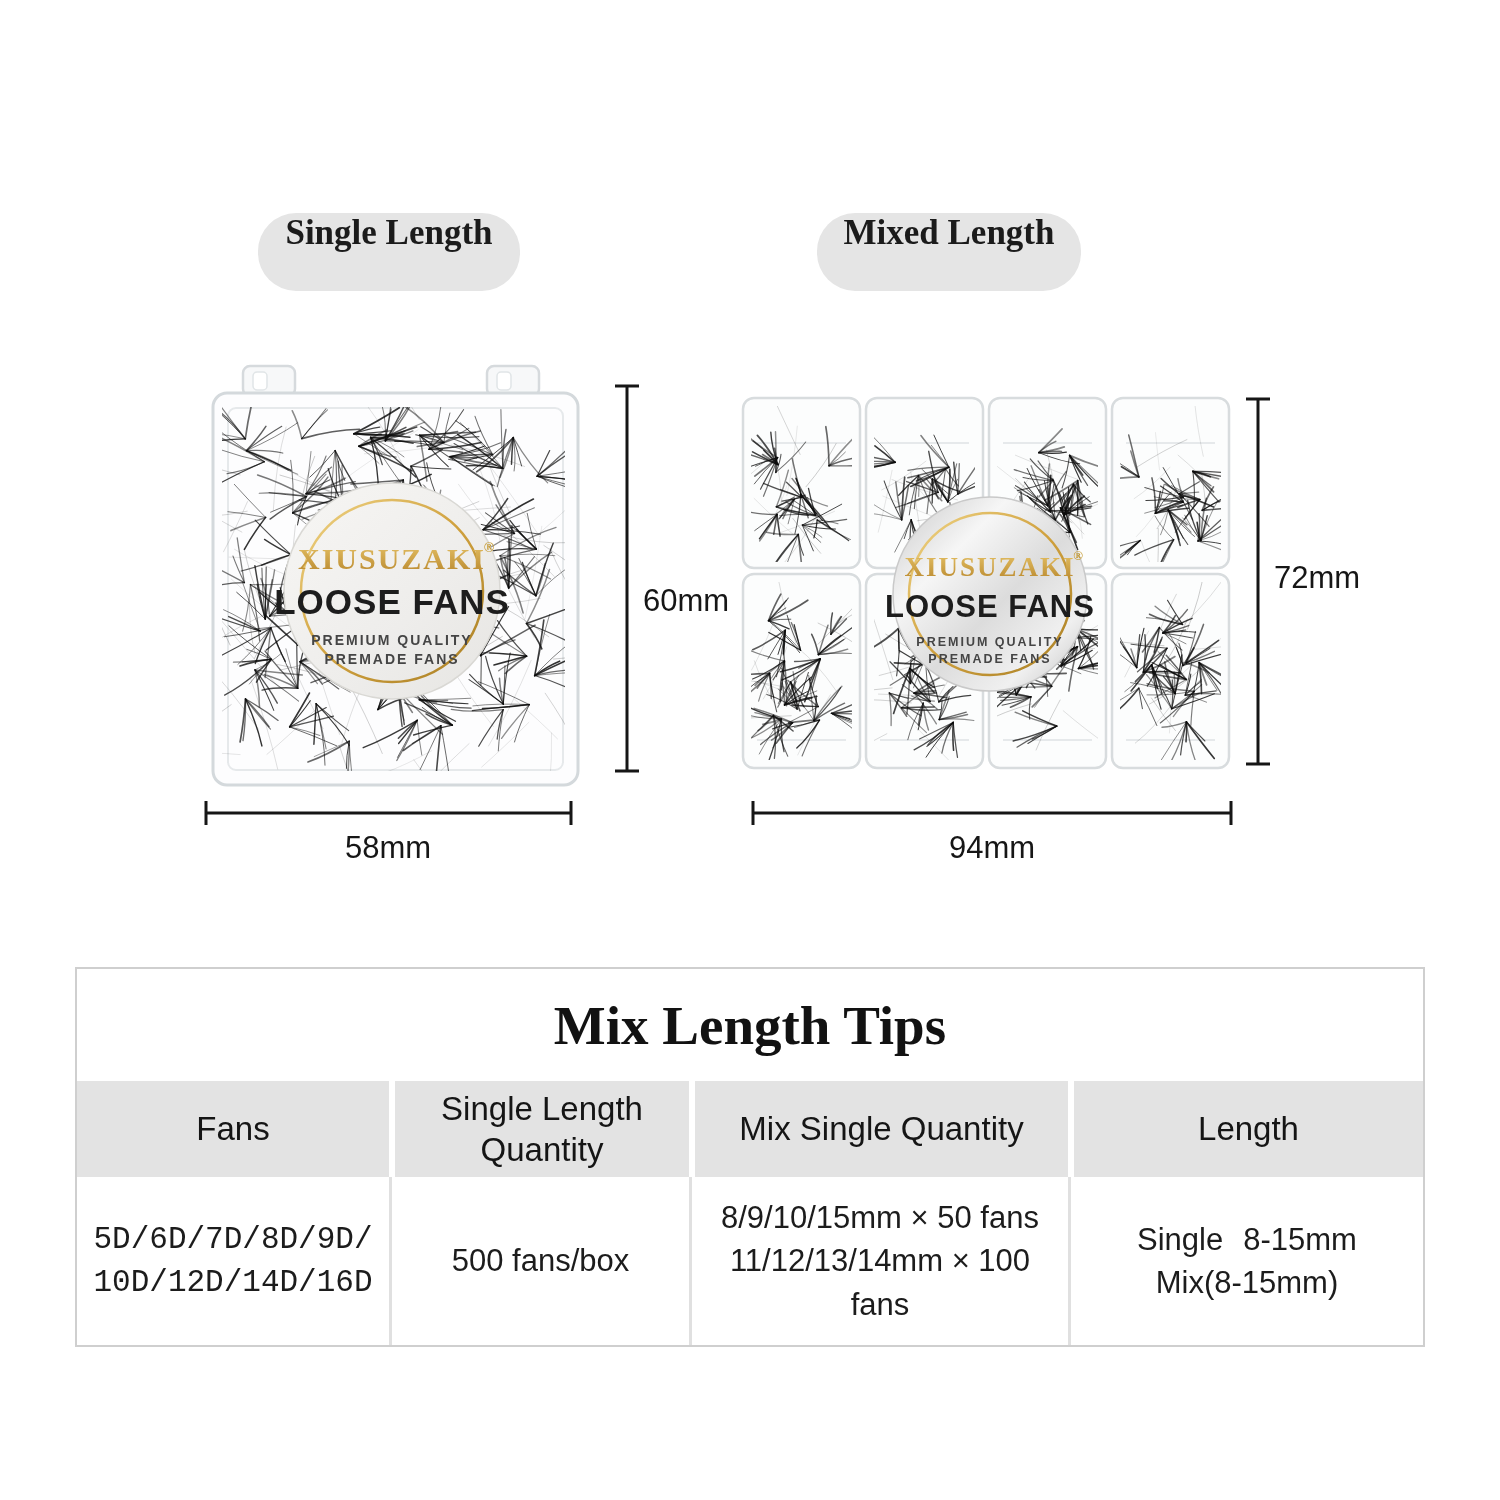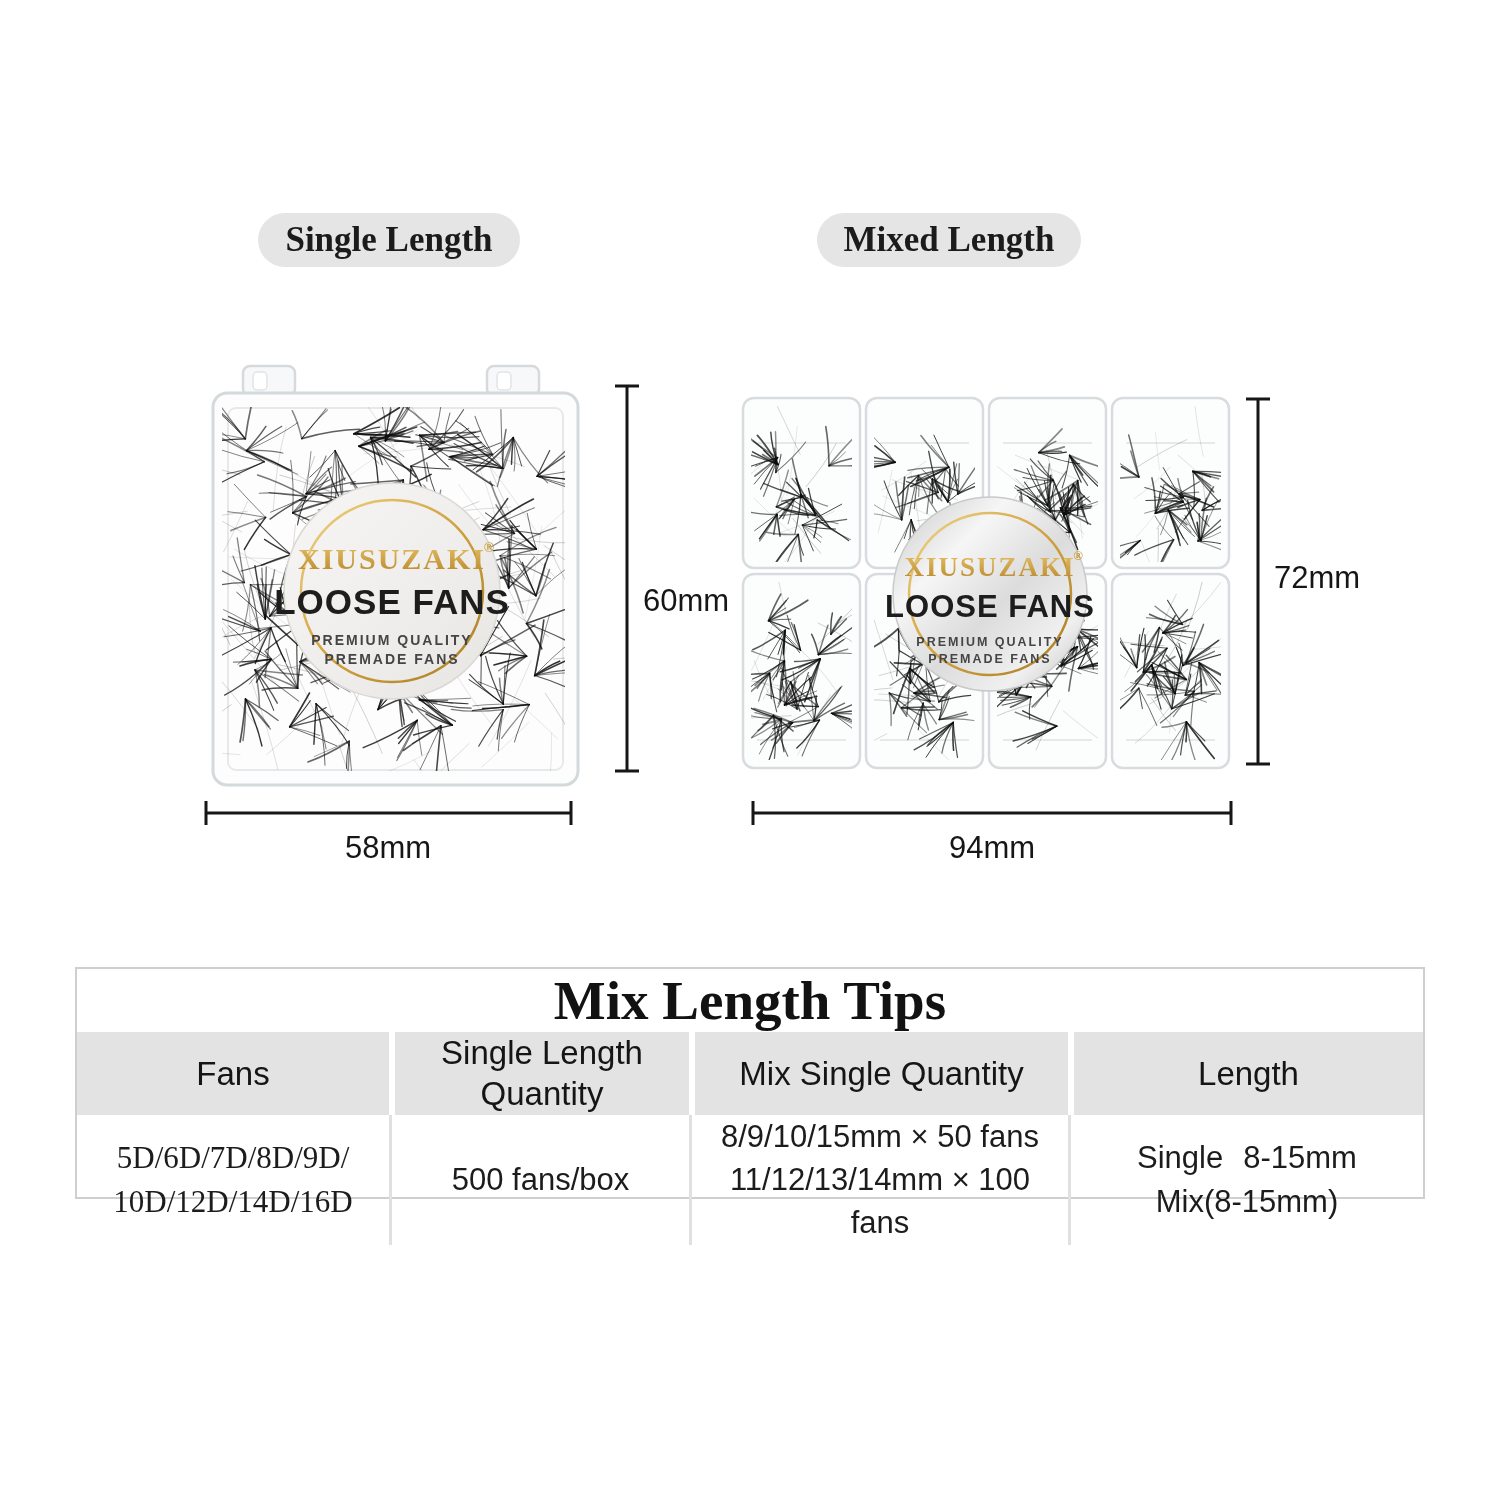--- a/index.html
+++ b/index.html
@@ -1,51 +1,51 @@
 <!DOCTYPE html>
 <html><head>
 <meta charset="utf-8">
 <style>
   html,body{margin:0;padding:0;background:#ffffff;}
   .canvas{position:relative;width:1500px;height:1500px;background:#fff;overflow:hidden;
           font-family:"Liberation Sans",sans-serif;color:#1a1a1a;}
 
   
-  .pill{position:absolute;top:213px;height:54px;background:#e5e5e5;border-radius:38px;
-        display:flex;align-items:center;justify-content:center;
+  .pill{position:absolute;top:213px;height:78px;background:#e5e5e5;border-radius:38px;
+        display:flex;align-items:flex-start;justify-content:center;
         font-family:"Liberation Serif",serif;font-weight:bold;font-size:35px;color:#1b1b1b;}
   .pill.single{left:258px;width:262px;}
   .pill.mixed{left:817px;width:264px;}
 
   
   .scene{position:absolute;left:0;top:0;}
 
   .dim-line{stroke:#161616;stroke-width:3;fill:none;}
   .dim-text{font-size:31px;fill:#161616;font-family:"Liberation Sans",sans-serif;}
 
   .brand-name{font-family:"Liberation Serif",serif;font-weight:bold;letter-spacing:2px;}
   .brand-reg{font-family:"Liberation Serif",serif;font-weight:bold;}
   .brand-prod{font-family:"Liberation Sans",sans-serif;font-weight:bold;letter-spacing:1px;fill:#1d1d1d;}
   .brand-tag{font-family:"Liberation Sans",sans-serif;font-weight:bold;letter-spacing:2px;fill:#454545;}
 
   
-  .spec{position:absolute;left:75px;top:967px;width:1350px;height:232px;background:#fff;
+  .spec{position:absolute;left:75px;top:967px;width:1350px;height:380px;background:#fff;
         border:2px solid #cfcfcf;box-sizing:border-box;display:flex;flex-direction:column;}
   .spec-title{height:112px;display:flex;align-items:center;justify-content:center;
         font-family:"Liberation Serif",serif;font-weight:bold;font-size:55px;color:#121212;}
   .spec-head,.spec-row{display:grid;grid-template-columns:312px 300px 379px 355px;}
   .spec-head{height:96px;}
   .spec-head .cell{box-sizing:border-box;background:#e3e3e3;display:flex;align-items:center;justify-content:center;
         text-align:center;font-size:33px;color:#151515;line-height:1.25;padding:0 18px;}
   .spec-head .cell + .cell{border-left:6px solid #ffffff;}
   .spec-row{flex:1;}
   .spec-row .cell{box-sizing:border-box;display:flex;flex-direction:column;align-items:center;justify-content:center;
         text-align:center;font-size:31px;color:#1c1c1c;line-height:1.4;padding:0 8px;}
   .spec-row .cell + .cell{border-left:3px solid #e0e0e0;}
-  .c-fans{font-family:Liberation Serif, serif;font-size:30px;border-radius:17px;}
+  .c-fans{font-family:Liberation Mono, monospace;font-size:30px;border-radius:17px;}
   .c-qty{font-size:38px;}
   .serifnum{font-family:Liberation Sans, sans-serif;}
   .len-line .pre{margin-right:20px;}
 </style>
 </head>
 <body>
 
 <div class="canvas">
 
   <div class="pill single">

